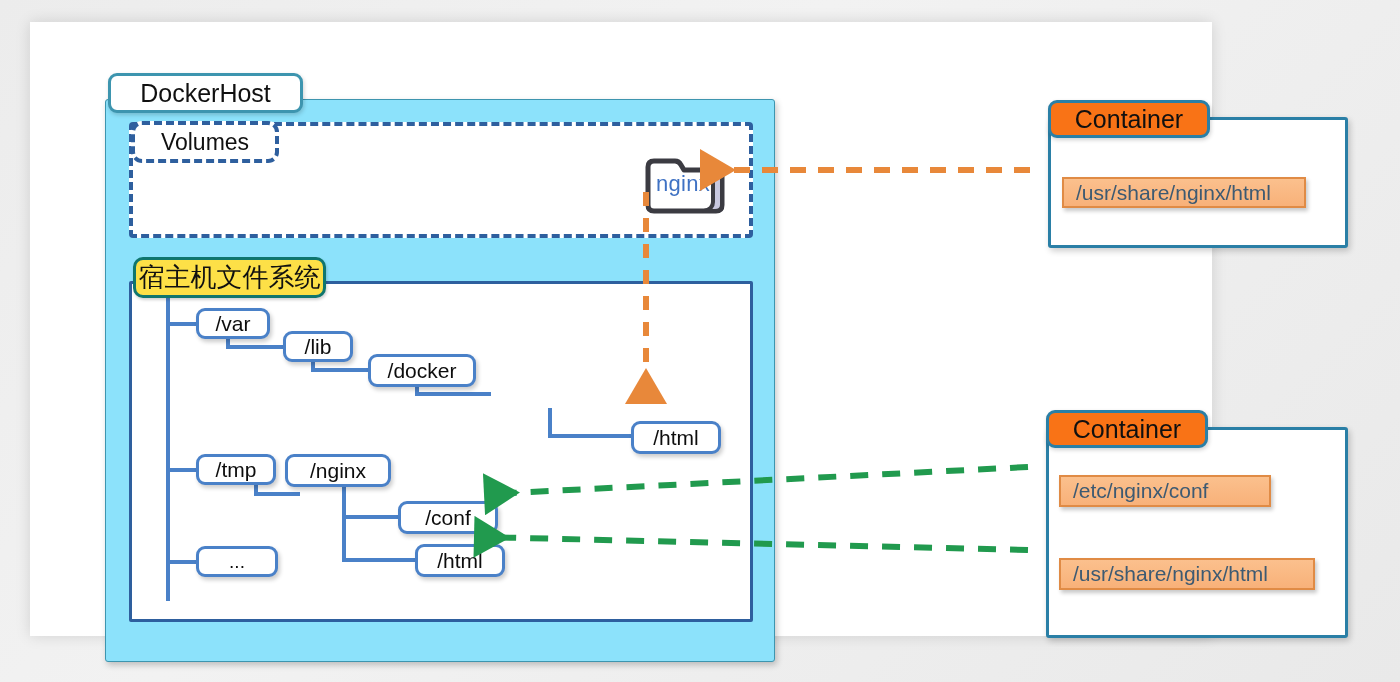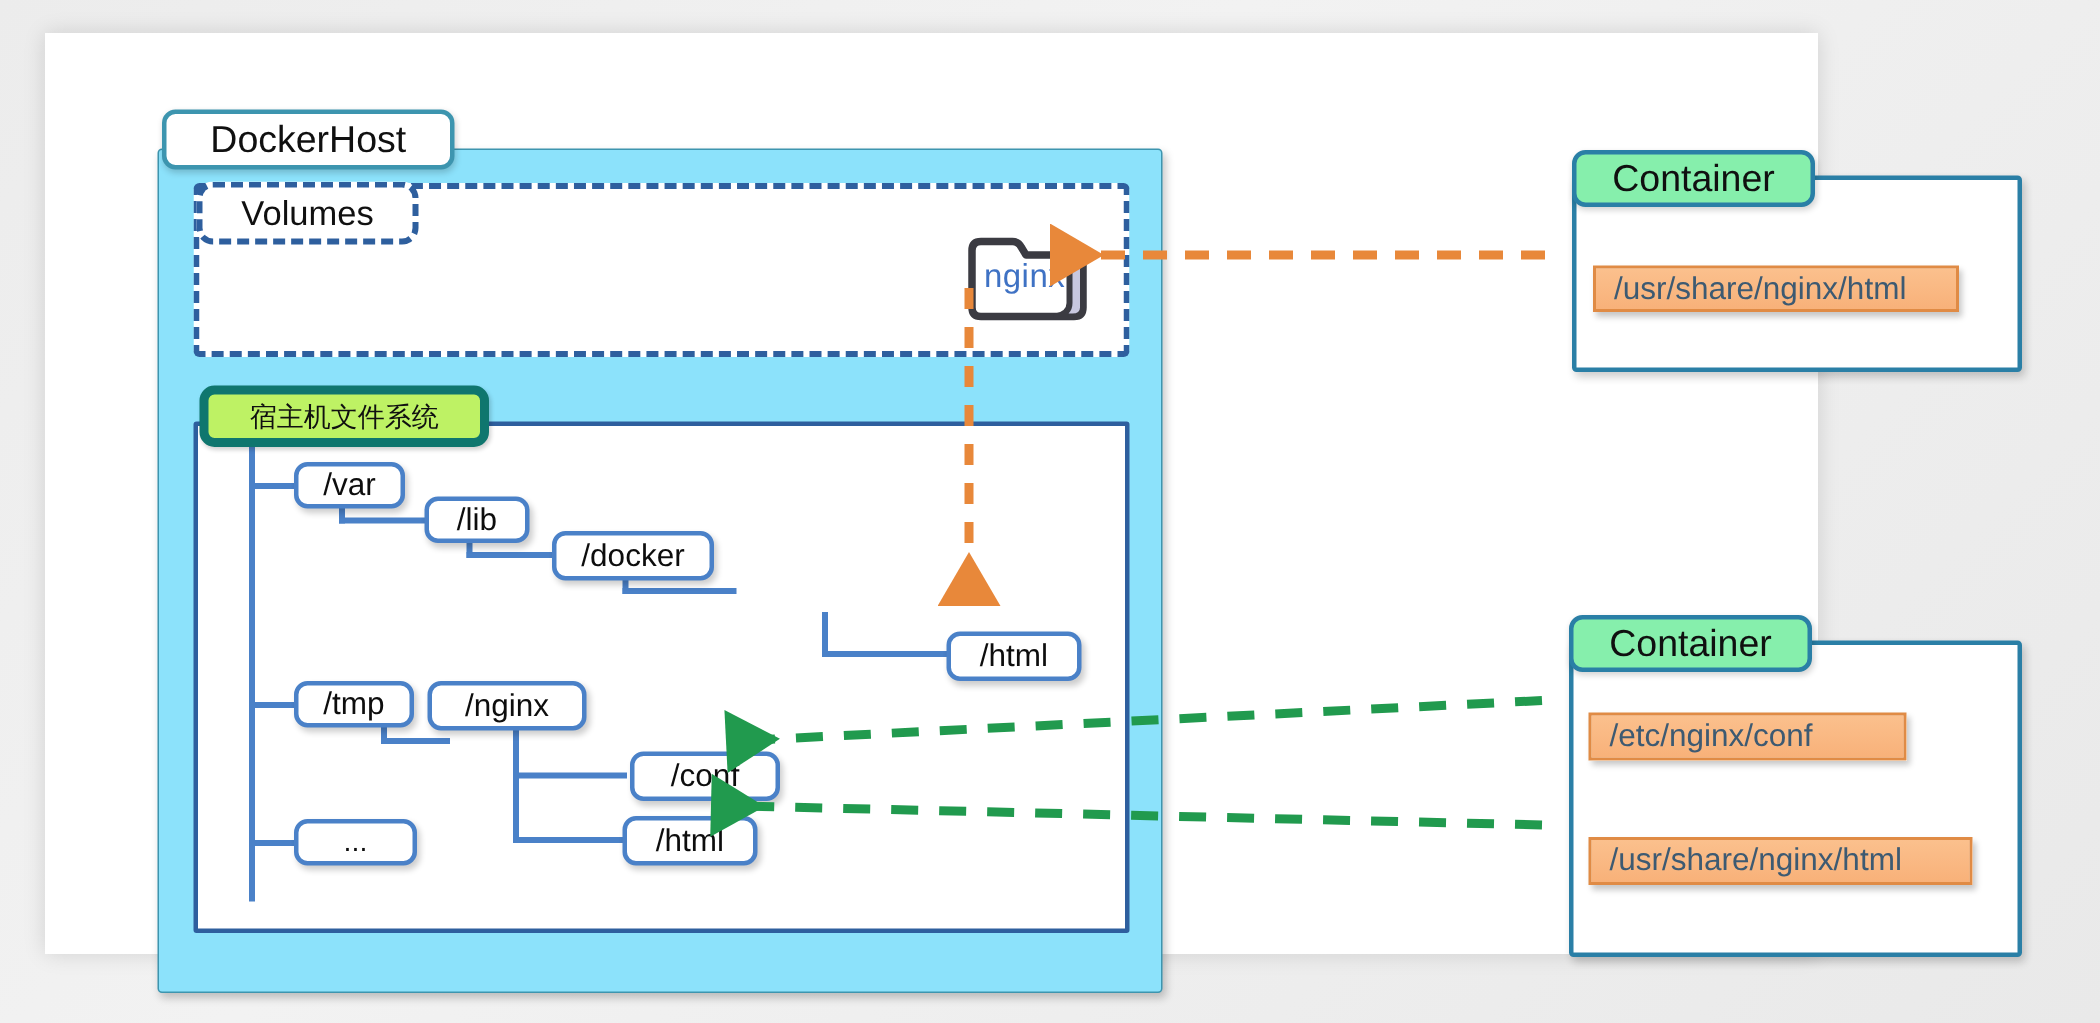--- a/index.html
+++ b/index.html
@@ -123,28 +123,28 @@
     border-radius: 2px;
     box-sizing: border-box;
     z-index: 2;
   }
   #hostfs-title {
     position: absolute;
     left: 103px;
     top: 235px;
     width: 193px;
     height: 41px;
-    background: #bef264;
-    border: 6px solid #0f766e;
+    background: #fde047;
+    border: 3px solid #0f766e;
     border-radius: 10px;
     box-sizing: border-box;
     display: flex;
     align-items: center;
     justify-content: center;
-    font-size: 18px;
+    font-size: 26px;
     color: #101010;
     z-index: 7;
     box-shadow: 1px 2px 3px rgba(0,0,0,0.18);
   }
 
   
   .node {
     position: absolute;
     background: #ffffff;
     border: 3px solid #4a81c8;
@@ -171,21 +171,21 @@
   .container-panel {
     position: absolute;
     background: #ffffff;
     border: 3px solid #2a7fa6;
     border-radius: 3px;
     box-sizing: border-box;
     box-shadow: 2px 3px 6px rgba(0,0,0,0.20);
   }
   .container-title {
     position: absolute;
-    background: #86efac;
+    background: #f97316;
     border: 3px solid #2a7fa6;
     border-radius: 9px;
     box-sizing: border-box;
     display: flex;
     align-items: center;
     justify-content: center;
     font-size: 25px;
     color: #101010;
     z-index: 9;
     box-shadow: 1px 2px 4px rgba(0,0,0,0.18);
@@ -279,21 +279,21 @@
     <div class="tl" style="left:312px; top:536px; width:76px; height:4px;"></div>
 
     <div class="tl" style="left:136px; top:538px; width:34px; height:4px;"></div>
 
     <div class="node" style="left:166px; top:286px; width:74px; height:31px;">/var</div>
     <div class="node" style="left:253px; top:309px; width:70px; height:31px;">/lib</div>
     <div class="node" style="left:338px; top:332px; width:108px; height:33px;">/docker</div>
     <div class="node" style="left:601px; top:399px; width:90px; height:33px;">/html</div>
     <div class="node" style="left:166px; top:432px; width:80px; height:31px;">/tmp</div>
     <div class="node" style="left:255px; top:432px; width:106px; height:33px;">/nginx</div>
-    <div class="node" style="left:390px; top:479px; width:100px; height:33px;">/conf</div>
+    <div class="node" style="left:368px; top:479px; width:100px; height:33px;">/conf</div>
     <div class="node" style="left:385px; top:522px; width:90px; height:33px;">/html</div>
     <div class="node" style="left:166px; top:524px; width:82px; height:31px; font-size:19px;">...</div>
 
     <div class="container-panel" style="left:1018px; top:95px; width:300px; height:131px;"></div>
     <div class="container-title" style="left:1018px; top:78px; width:162px; height:38px;">Container</div>
     <div class="path-chip" style="left:1032px; top:155px; width:244px; height:31px;">/usr/share/nginx/html</div>
 
     <div class="container-panel" style="left:1016px; top:405px; width:302px; height:211px;"></div>
     <div class="container-title" style="left:1016px; top:388px; width:162px; height:38px;">Container</div>
     <div class="path-chip" style="left:1029px; top:453px; width:212px; height:32px;">/etc/nginx/conf</div>

